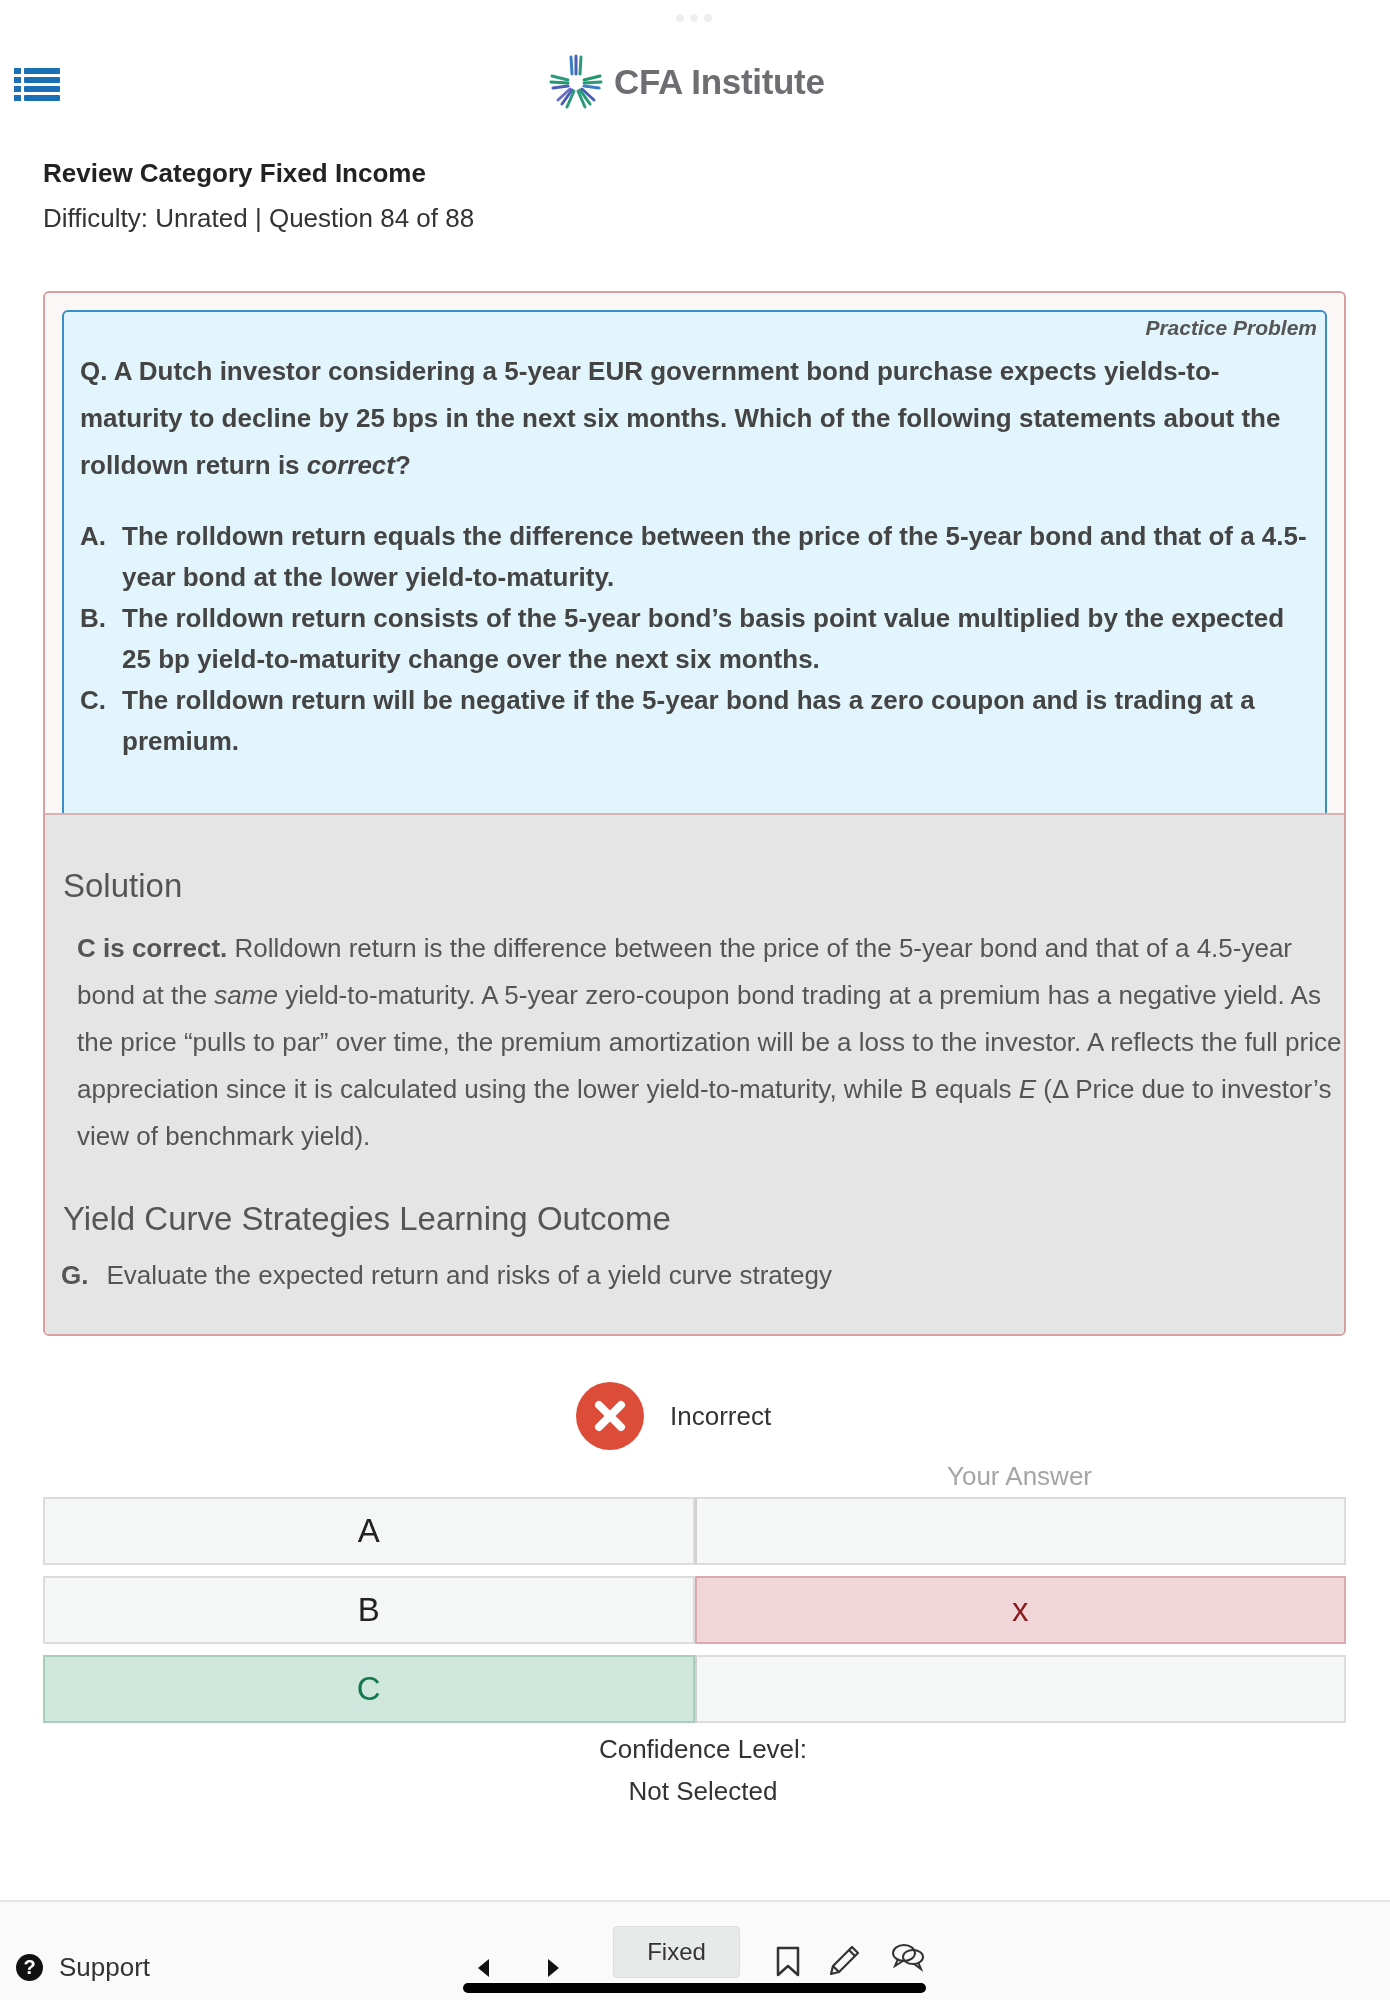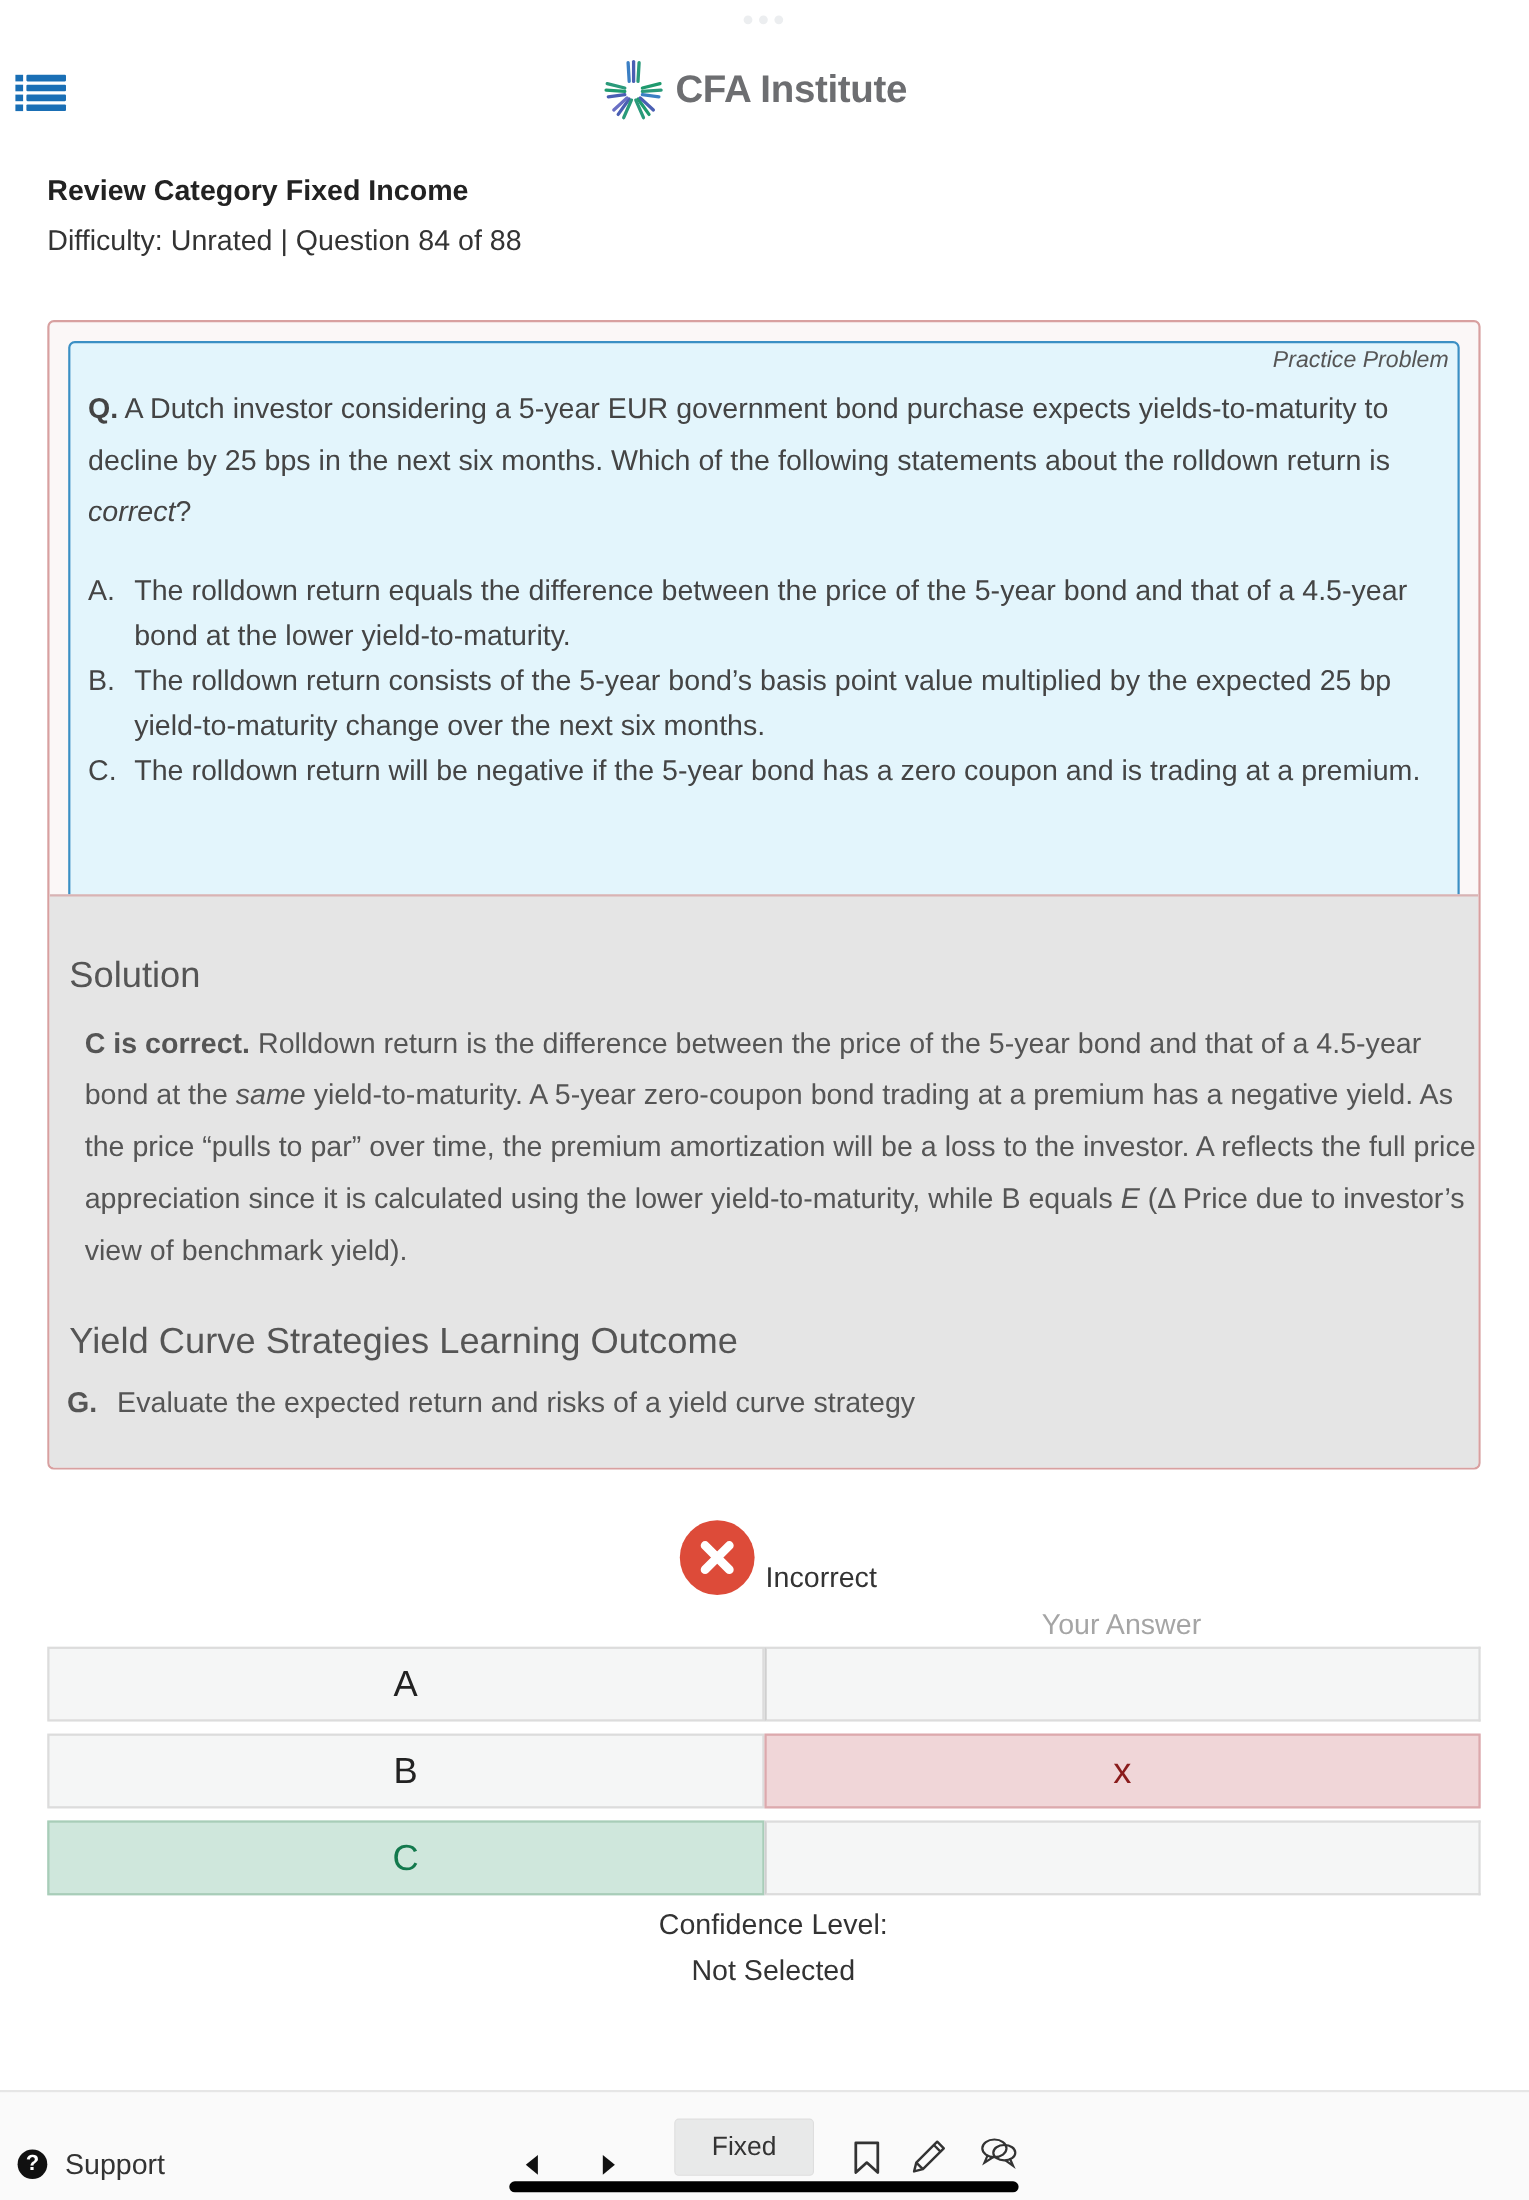--- a/index.html
+++ b/index.html
@@ -15,37 +15,37 @@
   .menu-btn .row .bar { flex: 1; height: 6px; background: #1a6fb5; border-radius: 1px; }
 
   .logo { position: absolute; left: 546px; top: 52px; display: flex; align-items: center; gap: 8px; }
   .logo-text { font-size: 35px; font-weight: bold; color: #6d6e71; letter-spacing: -0.3px; }
 
   .meta { position: absolute; left: 43px; top: 158px; }
   .meta-title { font-size: 26px; font-weight: bold; color: #222; margin-bottom: 14px; }
   .meta-sub { font-size: 26px; color: #333; }
 
   .card { position: absolute; left: 43px; top: 291px; width: 1303px; height: 1045px; border: 2px solid #d8a0a0; border-radius: 6px; background: #fbf7f7; overflow: hidden; }
-  .question { position: absolute; left: 17px; top: 17px; width: 1265px; height: 618px; background: #e3f5fc; border: 2px solid #3b8fc4; border-radius: 6px; }
+  .question { position: absolute; left: 17px; top: 17px; width: 1265px; height: 618px; background: #e3f5fc; border: 2px solid #3b8fc4; border-radius: 6px; font-weight: bold; }
   .pp-tag { position: absolute; right: 8px; top: 4px; font-style: italic; font-size: 21px; color: #555; }
   .q-text { position: absolute; left: 16px; top: 36px; width: 1230px; font-size: 26px; line-height: 47px; color: #444; }
   .q-text b { color: #444; }
   .options { position: absolute; left: 16px; top: 204px; width: 1230px; list-style: none; }
   .options li { display: flex; font-size: 26px; line-height: 41px; color: #444; }
   .options .letter { width: 42px; flex: none; }
 
   .solution { position: absolute; left: 0; top: 520px; width: 100%; height: 525px; background: #e5e5e5; border-top: 2px solid #d9b3b4; }
   .sol-title { position: absolute; left: 18px; top: 52px; font-size: 33px; color: #555; }
   .sol-text { position: absolute; left: 32px; top: 110px; width: 1270px; font-size: 26px; line-height: 47px; color: #555; }
   .sol-text b { color: #555; }
   .lo-title { position: absolute; left: 18px; top: 385px; font-size: 33px; color: #555; }
   .lo-item { position: absolute; left: 16px; top: 445px; font-size: 26px; color: #555; display: flex; gap: 18px; }
   .lo-item .letter { font-weight: bold; }
 
-  .result { position: absolute; left: 618px; top: 1382px; display: flex; align-items: flex-end; gap: 10px; }
+  .result { position: absolute; left: 576px; top: 1382px; display: flex; align-items: center; gap: 26px; }
   .x-circle { width: 68px; height: 68px; border-radius: 50%; background: #dd4b39; display: flex; align-items: center; justify-content: center; }
   .result-label { font-size: 26px; color: #333; }
 
   .ans-head { position: absolute; top: 1461px; font-size: 26px; color: #a5a5a5; width: 651px; text-align: center; }
   .ans-row { position: absolute; left: 43px; width: 1303px; height: 68px; display: flex; }
   .cell { flex: 1; border: 2px solid #dcdcdc; background: #f5f6f6; display: flex; align-items: center; justify-content: center; font-size: 33px; color: #222; }
   .cell.right { border-left-color: #cfcfcf; }
   .cell.wrong { background: #f0d6d8; border-color: #dca9ad; color: #8a1c1c; }
   .cell.correct { background: #cfe7dc; border-color: #a8cdb8; color: #13794d; }
 

